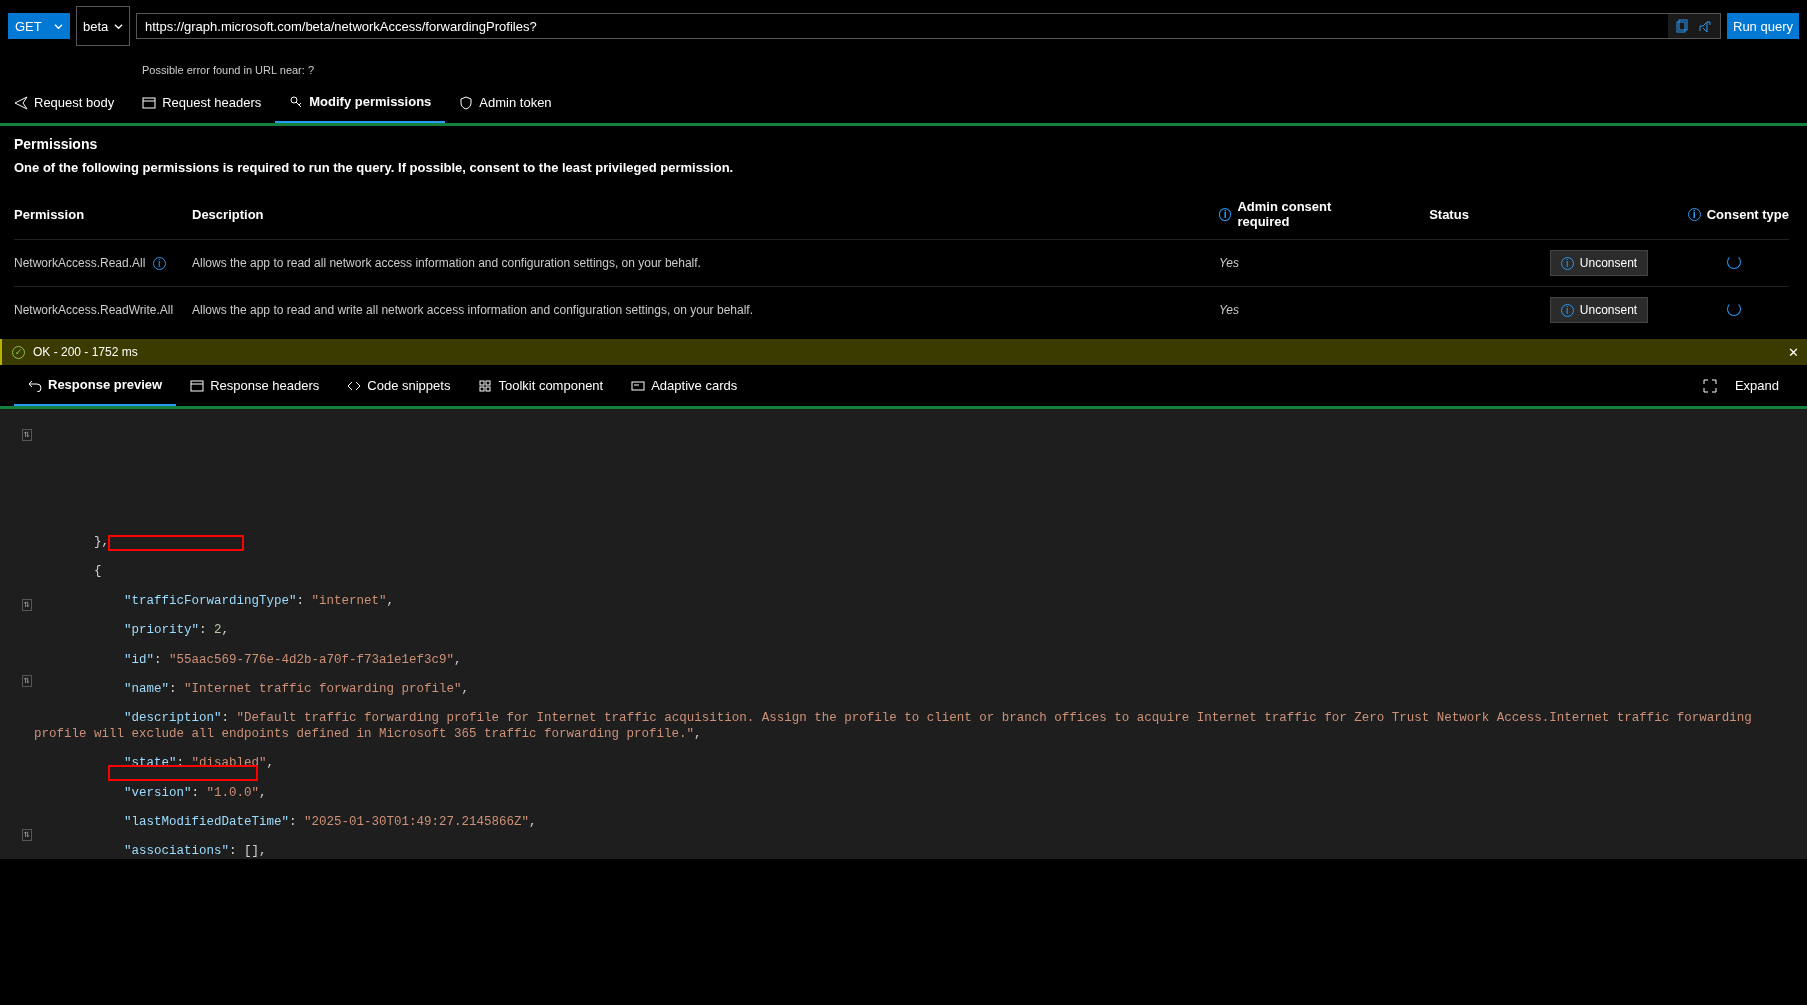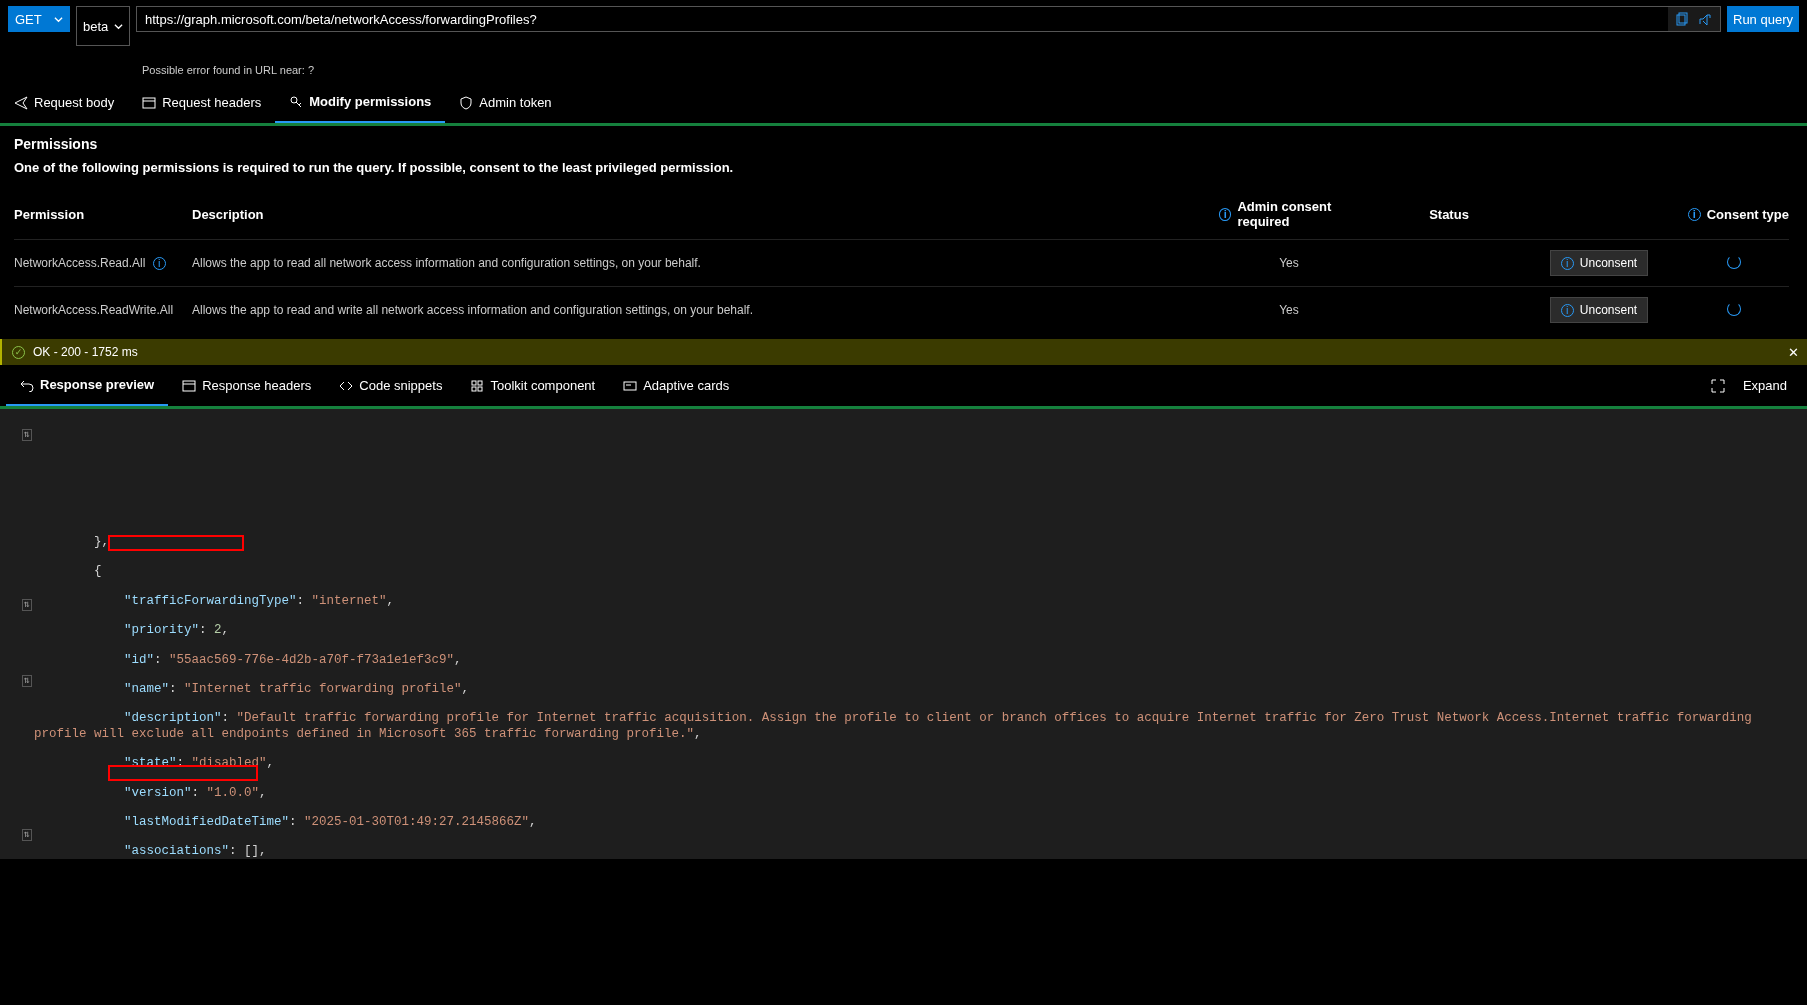--- a/index.html
+++ b/index.html
@@ -7,21 +7,21 @@
     background: #000;
     color: #fff;
     font-family: "Segoe UI", Arial, sans-serif;
     font-size: 13px;
     width: 1807px;
   }
   .topbar {
     display: flex;
     gap: 6px;
     padding: 6px 8px 16px 8px;
-    align-items: flex-start;
+    align-items: center;
     border-radius: 8px;
   }
   .method-select {
     background: #0078d4;
     border: 1px solid #0078d4;
     color: #fff;
     padding: 4px 6px;
     height: 26px;
     width: 62px;
     cursor: pointer;
@@ -112,21 +112,21 @@
     grid-template-columns: 178px 1fr 160px 140px 160px 110px;
     align-items: center;
     padding: 10px 0;
   }
   .phead { font-weight: 600; font-size:13px; }
   .prow { border-top: 1px solid #222; font-size:12px; color:#ccc; }
   .perm-info-icon { color:#2899f5; margin-left:4px; font-size:11px; display:inline-flex; align-items:center; justify-content:center; width:13px; height:13px; border:1px solid #2899f5; border-radius:50%; }
   .adm-head, .ctype-head { display:flex; gap:6px; align-items:center; justify-content:flex-end; }
   .info-circ { color:#2899f5; font-size:11px; width:13px; height:13px; border:1px solid #2899f5; border-radius:50%; display:inline-flex; align-items:center; justify-content:center; }
   .center { text-align:center; }
-  .right { text-align:center; }
+  .right { text-align:left;font-style:italic; }
   .unconsent-btn {
     background:#2b2b2b; border:1px solid #444; color:#fff;
     padding:5px 10px; display:inline-flex; gap:6px; align-items:center;
     cursor:pointer; font-size:12px;
   }
   .spin-icon {
     width:14px; height:14px; border:1.5px solid #2899f5; border-top-color:transparent;
     border-radius:50%; display:inline-block;
   }
   .status-strip {
@@ -137,21 +137,21 @@
     position:relative;
     margin-top:6px;
   }
   .status-close { position:absolute; right:8px; color:#fff; cursor:pointer; }
   .status-ok-icon {
     width:13px; height:13px; border:1.5px solid #8bc34a; border-radius:50%;
     display:inline-flex; align-items:center; justify-content:center; color:#8bc34a; font-size:9px;
   }
   .status-text { font-size:12px; }
   .status-text b { font-weight:400; }
-  .resp-tabs { padding:0 6px; align-items:center; }
+  .resp-tabs { padding:0 14px; align-items:center; }
   .resp-tabs .filler { flex:1; }
   .expand-btn { display:flex; gap:18px; align-items:center; padding:10px 14px; cursor:pointer; }
   .json-area {
     background:#1e1e1e;
     font-family: Consolas, "Courier New", monospace;
     font-size: 12.5px;
     white-space: pre;
     position:relative;
     overflow:auto;
   }

